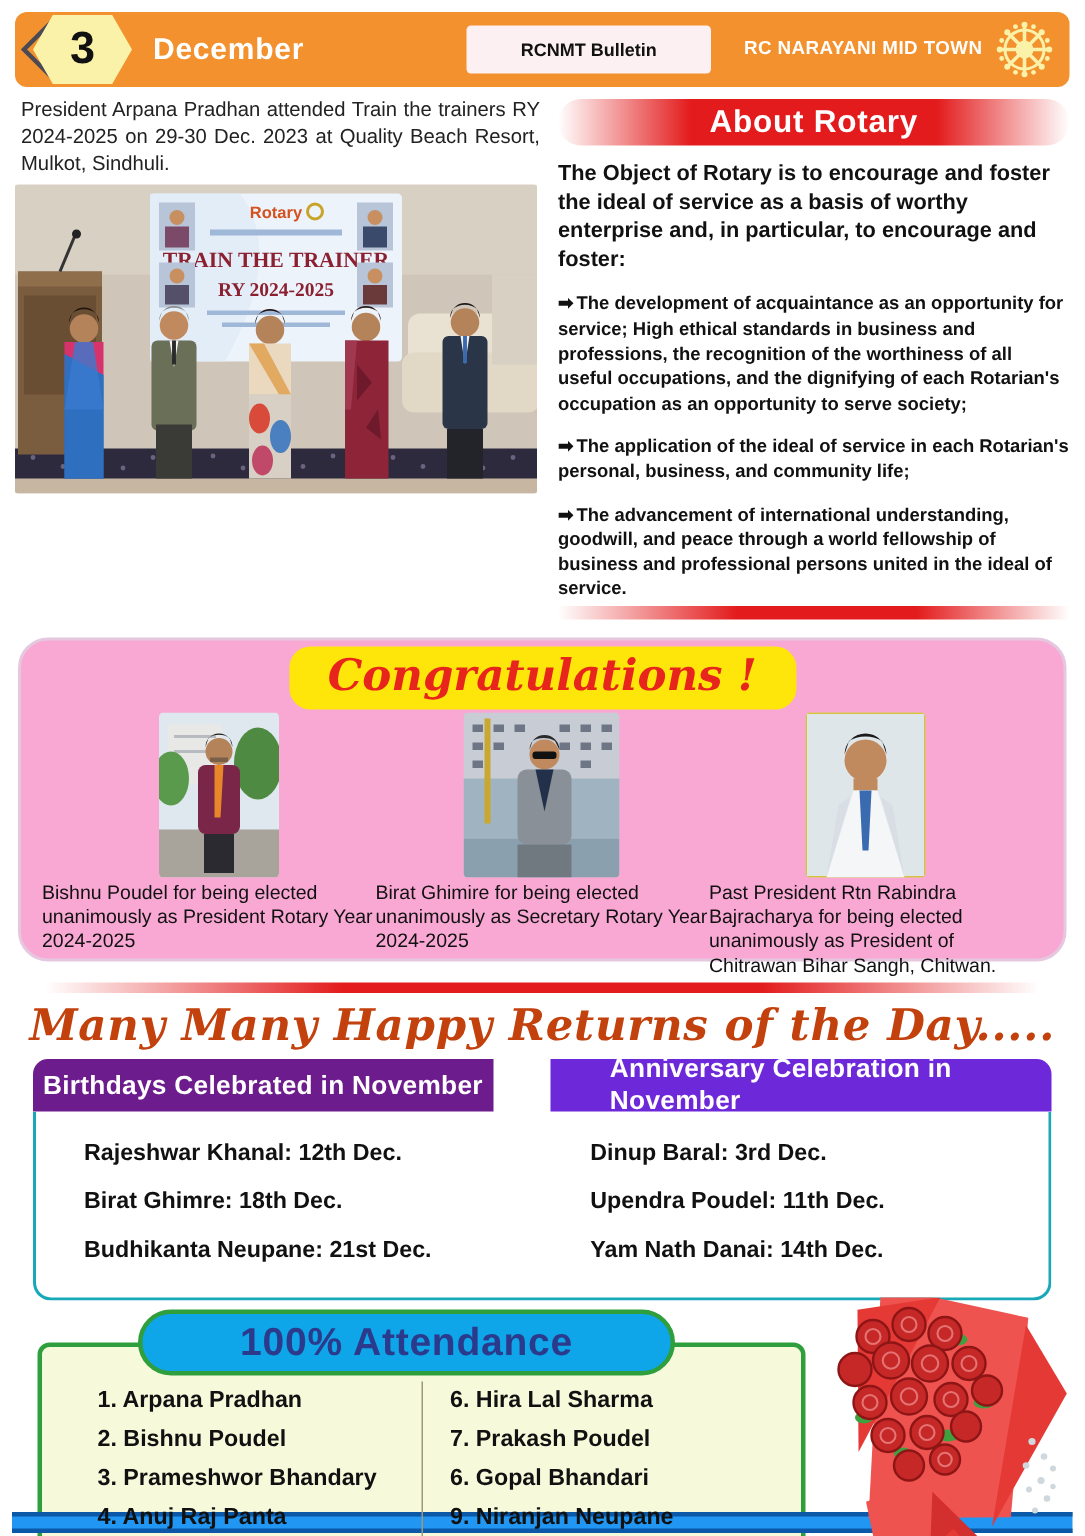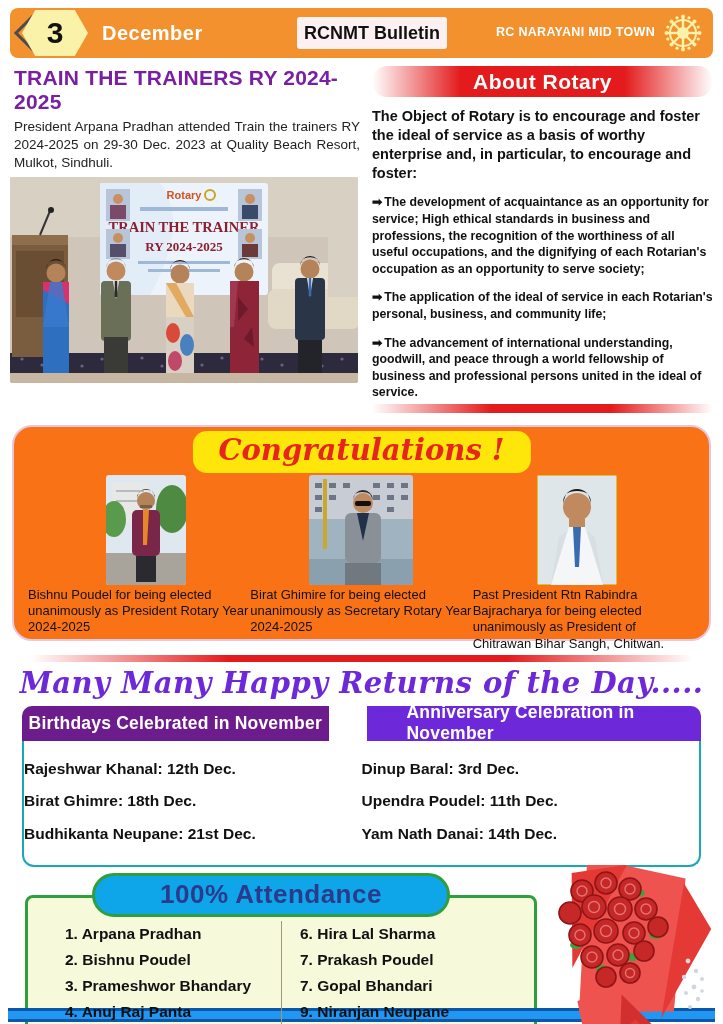--- a/index.html
+++ b/index.html
@@ -9,23 +9,23 @@
   
   .header { position:relative; margin:8px 10px 0 10px; height:50px;
     background:#F2912D; border-radius:8px; display:flex; align-items:center; }
   .issue-wrap { position:absolute; left:2px; top:1px; width:80px; height:48px; }
   .chevron { position:absolute; left:0; top:4px; width:26px; height:40px; }
   .issue-badge { position:absolute; left:10px; top:0; width:66px; height:48px;
     background:#FBF2A9; clip-path:polygon(0% 50%,20% 2%,80% 2%,100% 50%,80% 98%,20% 98%);
     display:flex; align-items:center; justify-content:center;
     font-size:30px; font-weight:bold; color:#111; }
   .month { margin-left:92px; color:#ffffff; font-weight:bold; font-size:20px; letter-spacing:.5px; }
-  .bulletin-box { position:absolute; left:287px; top:9px; width:150px; height:32px;
+  .bulletin-box { position:absolute; left:301px; top:9px; width:163px; height:32px;
     background:#FDF0F2; border-radius:3px; display:flex; align-items:center; justify-content:center;
-    font-weight:bold; font-size:18px; color:#111; }
+    font-weight:bold; font-size:12px; color:#111; }
   .club-name { position:absolute; right:58px; top:17px; color:#ffffff; font-weight:bold; font-size:12.5px; letter-spacing:.3px; }
   .rotary-logo { position:absolute; right:10px; top:5px; width:40px; height:40px; }
 
   
   .main-cols { display:flex; gap:10px; padding:6px 10px 0 10px; }
   .col-left { width:352px; flex:none; }
   .col-right { flex:1; position:relative; }
 
   .ttt-title { color:#7B1FA2; font-size:21px; font-weight:bold; letter-spacing:.2px; margin:2px 0 4px 4px; }
   .ttt-body { font-size:13.5px; color:#222; text-align:justify; line-height:1.32; margin:0 2px 6px 4px; font-weight:500; }
@@ -36,47 +36,47 @@
     display:flex; align-items:center; justify-content:center;
     color:#ffffff; font-weight:bold; font-size:21px; letter-spacing:.5px; }
   .about-intro { font-size:14.5px; font-weight:bold; color:#111; line-height:1.3; margin-bottom:12px; }
   .about-bullet { font-size:12.3px; font-weight:600; color:#111; line-height:1.35; margin-bottom:12px; }
   .arrow-glyph { color:#111; font-weight:bold; margin-right:2px; }
   .red-divider { position:absolute; bottom:0px; left:0; right:0; height:9px;
     background:linear-gradient(90deg,rgba(227,27,28,0) 0%,#E31B1C 35%,#E31B1C 70%,rgba(227,27,28,0) 100%); }
 
   
   .congrats { position:relative; margin:12px 12px 0 12px; height:216px;
-    background:#f97316; border:2px solid #E5C8E0; border-radius:20px; }
+    background:#f9a8d4; border:2px solid #E5C8E0; border-radius:20px; }
   .congrats-label { position:absolute; left:50%; transform:translateX(-50%); top:4px;
     background:#FFE60A; border-radius:14px; padding:2px 26px 6px 26px;
     font-family:"DejaVu Serif", serif; font-style:italic; font-weight:bold;
     font-size:29px; color:#E8251C; white-space:nowrap; }
   .congrats-photos { position:absolute; top:48px; left:0; right:0; display:flex; justify-content:space-around; padding:0 30px; }
   .congrats-photos svg { border-radius:3px; }
   .congrats-captions { position:absolute; top:160px; left:0; right:0; display:flex; justify-content:space-between; padding:0 14px; }
   .congrats-caption { width:226px; text-align:left; font-size:13px; color:#111; line-height:1.25; font-weight:500; }
 
   
   .returns { margin-top:14px; text-align:center; }
   .returns-line { height:7px; margin:0 30px 4px 30px;
     background:linear-gradient(90deg,rgba(227,27,28,0) 0%,#E31B1C 30%,#E31B1C 72%,rgba(227,27,28,0) 100%); border-radius:4px; }
   .returns-title { font-family:"DejaVu Serif", serif; font-style:italic; font-weight:bold;
-    color:#6d28d9; font-size:29px; letter-spacing:.5px; }
+    color:#c2410c; font-size:29px; letter-spacing:.5px; }
 
   
   .celebs { margin:6px 22px 0 22px; }
   .celebs-headers { display:flex;gap:38px; }
   .celebs-h { height:35px; display:flex; align-items:center; justify-content:center;
     color:#ffffff; font-weight:bold; font-size:17.5px; letter-spacing:.2px; }
   .celebs-h.purple { width:48%; background:#6D1C8D; border-radius:10px 0 0 0; }
   .celebs-h.teal { width:52%; background:#6d28d9; border-radius:0 10px 0 0;padding-left:40px; }
   .celebs-body { border:2px solid #17A9B8; border-top:none; border-radius:0 0 12px 12px;
     background:#ffffff; display:flex; padding:12px 0 14px 0; }
-  .celebs-list { width:50%; list-style:none; }
+  .celebs-list { width:50%; list-style:none; padding-left:32px; }
   .celebs-list li { font-size:15.5px; font-weight:bold; color:#111; line-height:2.1; }
 
   
   .attendance { position:relative; height:230px; margin-top:6px; }
   .att-box { position:absolute; left:25px; top:22px; width:512px; height:158px;
     background:#F6F9DA; border:3px solid #2F9E3C; border-radius:8px; }
   .att-pill { position:absolute; left:92px; top:0px; width:358px; height:44px;
     background:#0ea5e9; border:3px solid #2F9E3C; border-radius:24px;
     display:flex; align-items:center; justify-content:center;
     color:#2C3A8C; font-weight:bold; font-size:26px; letter-spacing:.5px; z-index:3; }
@@ -131,21 +131,20 @@
         <circle cx="4.8" cy="26" r="1.6"></circle>
         <circle cx="35.2" cy="14" r="1.6"></circle>
         <circle cx="35.2" cy="26" r="1.6"></circle>
     </g>
   </svg>
 </div>
 
 <div class="main-cols">
 
   <div class="col-left">
-    <div class="ttt-title">TRAIN THE TRAINERS  RY 2024-2025</div>
     <div class="ttt-body">President Arpana Pradhan attended Train the trainers RY 2024-2025 on 29-30 Dec. 2023 at Quality Beach Resort, Mulkot, Sindhuli.</div>
 
     <svg class="group-photo" width="348" height="206" viewBox="0 0 348 206">
       <rect width="348" height="206" fill="#CFC5B8"></rect>
       <rect width="348" height="60" fill="#D9D0C4"></rect>
       <rect x="0" y="176" width="348" height="22" fill="#2E2A3E"></rect>
       <g fill="#6b6380">
         <circle cx="12" cy="182" r="1.6"></circle>
           <circle cx="32" cy="188" r="1.6"></circle>
           <circle cx="52" cy="181" r="1.6"></circle>
@@ -359,21 +358,21 @@
     <ul class="att-col">
       <li>1. Arpana Pradhan</li>
       <li>2. Bishnu Poudel</li>
       <li>3. Prameshwor Bhandary</li>
       <li>4. Anuj Raj Panta</li>
 
     </ul>
     <ul class="att-col second">
       <li>6. Hira Lal Sharma</li>
       <li>7. Prakash Poudel</li>
-      <li>7. Gopal Bhandari</li>
+      <li>6. Gopal Bhandari</li>
       <li>9. Niranjan Neupane</li>
 
     </ul>
   </div>
 
   <svg class="bouquet" width="185" height="205" viewBox="0 0 185 205">
     <g transform="rotate(18 92 100)">
       <polygon points="20,10 120,0 150,130 60,160" fill="#EF5350"></polygon>
       <polygon points="10,30 60,5 40,120" fill="#E53935"></polygon>
       <polygon points="120,5 160,40 140,140" fill="#E53935"></polygon>

